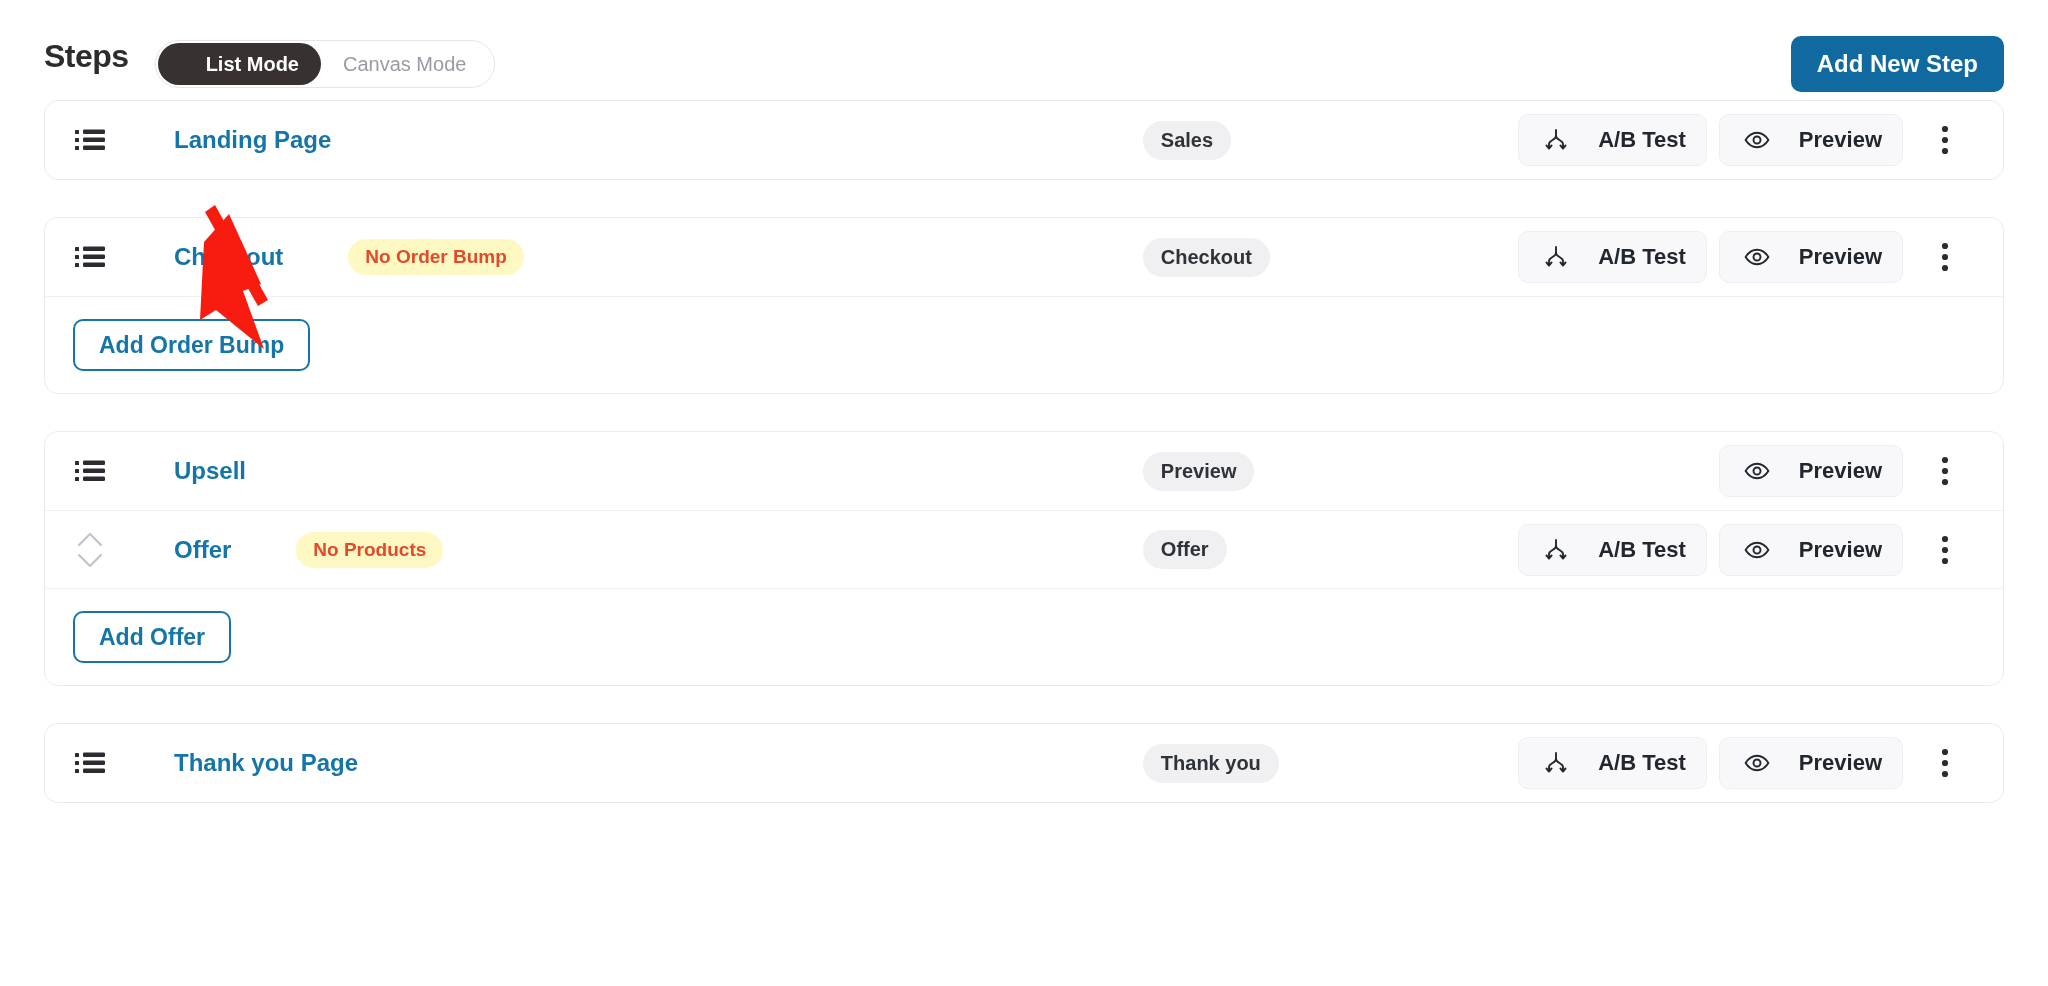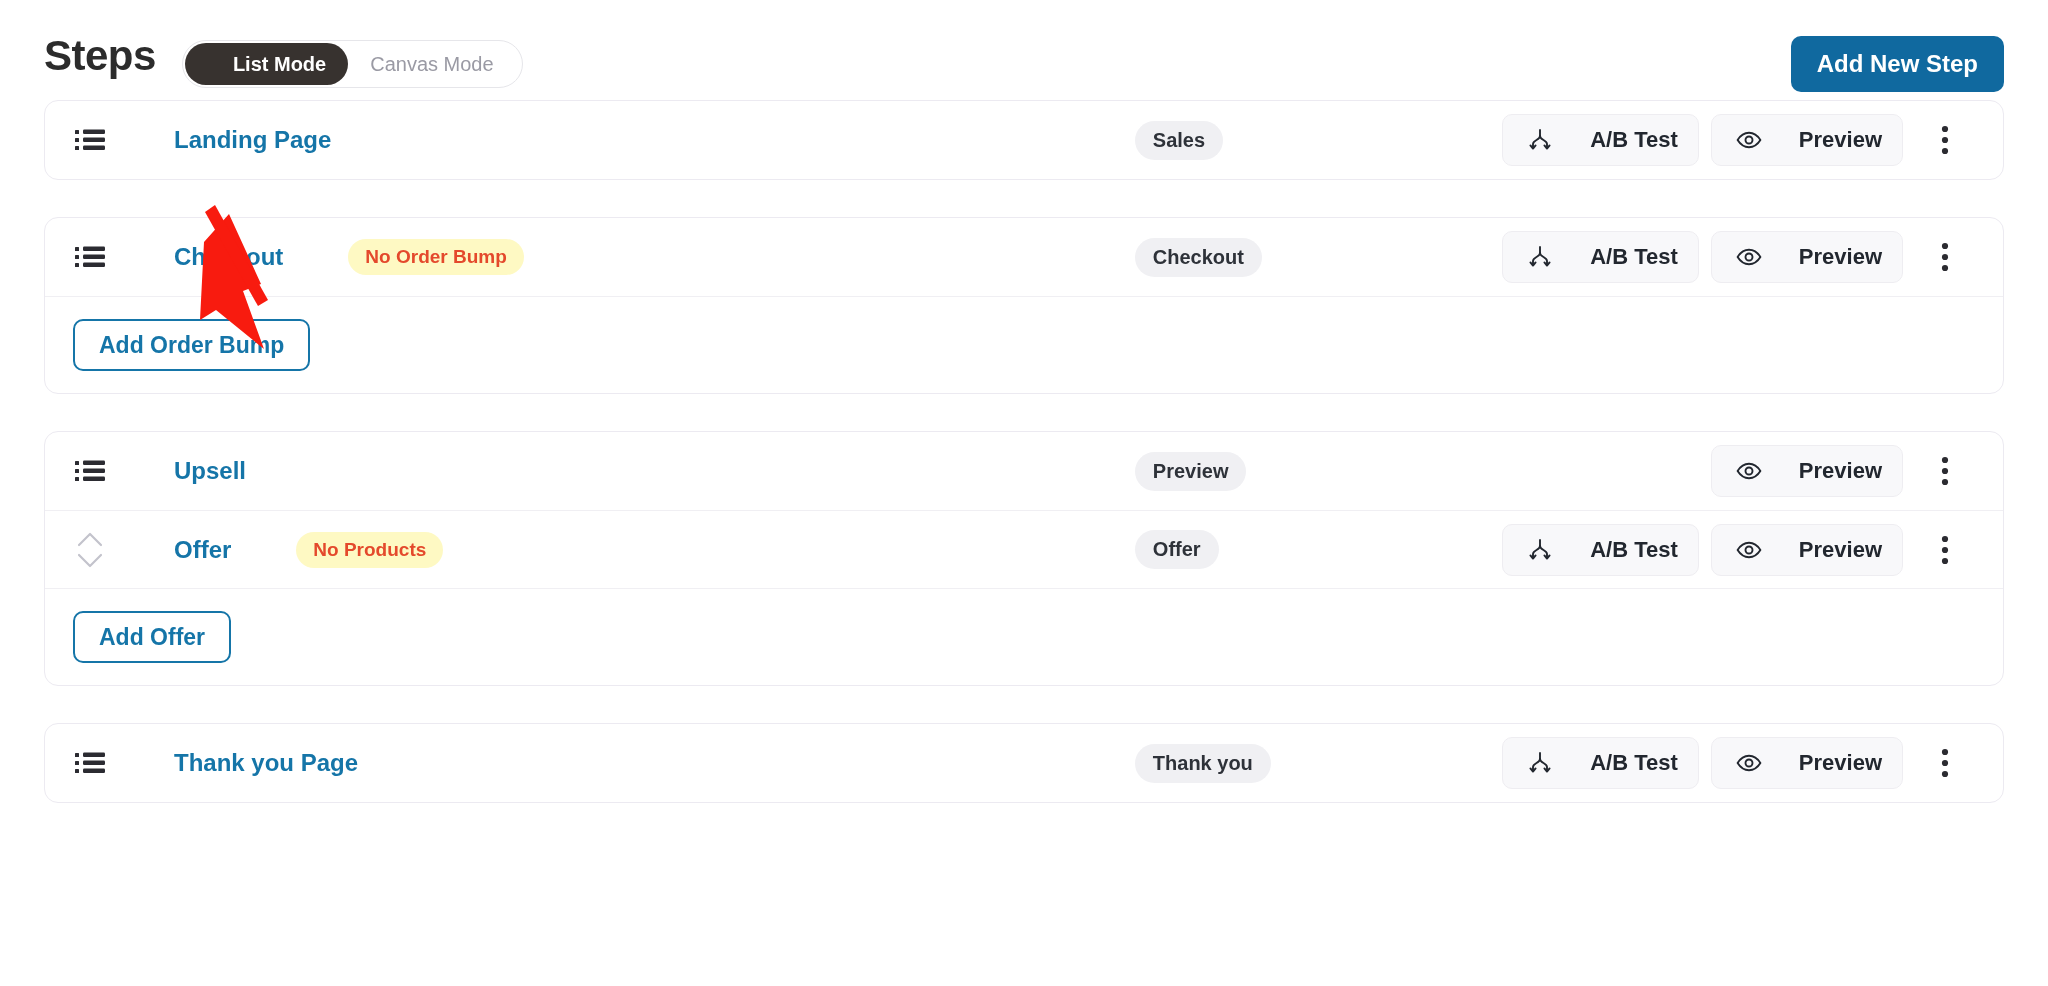--- a/index.html
+++ b/index.html
@@ -19,21 +19,21 @@
   }
 
   
   .page-header {
     display: flex;
     align-items: center;
     padding: 28px 44px 0 44px;
     height: 100px;
   }
   .page-title {
-    font-size: 42px;
+    font-size: 32px;
     font-weight: bold;
     letter-spacing: -0.5px;
     color: #2c2c2c;
     margin: 0 26px 17px 0;
     line-height: 1;
   }
   .mode-toggle {
     display: inline-flex;
     align-items: center;
     border: 1.5px solid #e6e6ea;
@@ -157,21 +157,21 @@
     padding-left: 18px;
   }
   .action-slot {
     width: 182px;
     display: flex;
     justify-content: flex-end;
   }
   .btn-soft {
     display: inline-flex;
     align-items: center;
-    gap: 11px;
+    gap: 3px;
     background: #f8f8fa;
     border: 1.5px solid #eeedf1;
     border-radius: 10px;
     font-family: "Liberation Sans", sans-serif;
     font-size: 22px;
     font-weight: bold;
     color: #22272f;
     height: 52px;
     padding: 0 20px;
     cursor: pointer;

